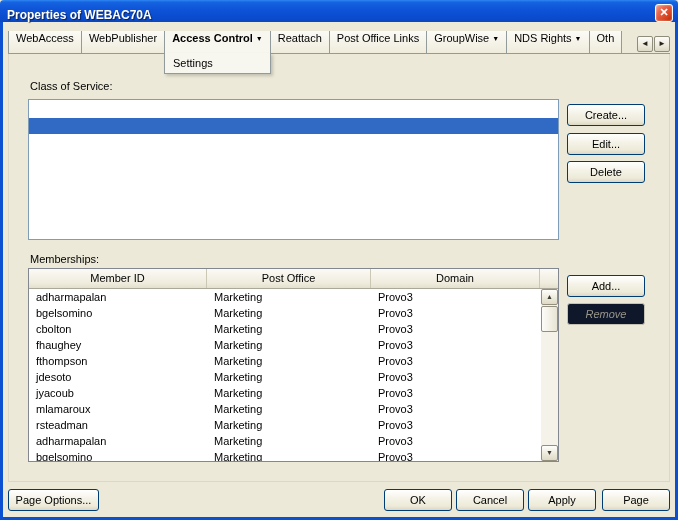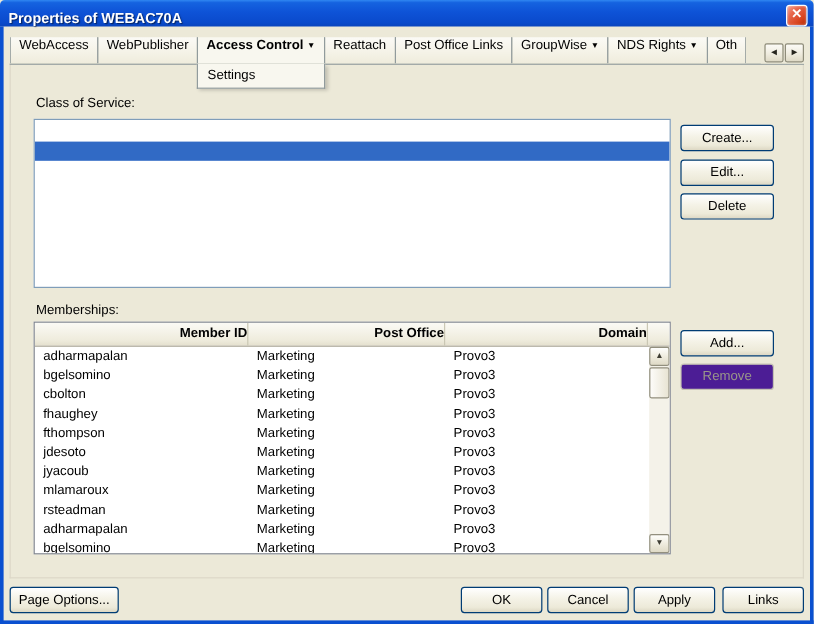--- a/index.html
+++ b/index.html
@@ -65,42 +65,42 @@
   .list-item { height:16px; line-height:16px; padding-left:4px; }
   .list-item.selected { background:#316AC5; color:#fff; }
 
   
   .btn {
     position:absolute; width:78px; height:22px; box-sizing:border-box;
     border:1px solid #003C74; border-radius:3px;
     background:linear-gradient(180deg,#FFFFFF 0%,#F4F2E6 45%,#EDEAD9 80%,#DDD8C4 100%);
     text-align:center; line-height:20px; font-size:11px;
   }
-  .btn.disabled { border-color:#C5C2B3; color:#99968A; background:#4c1d95; }
+  .btn.disabled { border-color:#C5C2B3; color:#99968A; background:#0f172a;font-style:italic; }
   #btnCreate { left:567px; top:104px; }
   #btnEdit   { left:567px; top:133px; }
   #btnDelete { left:567px; top:161px; }
   #btnAdd    { left:567px; top:275px; }
   #btnRemove { left:567px; top:303px; }
   #btnPageOptions { left:8px;   top:489px; width:91px; }
   #btnOk     { left:384px; top:489px; width:68px; }
   #btnCancel { left:456px; top:489px; width:68px; }
   #btnApply  { left:528px; top:489px; width:68px; }
   #btnHelp   { left:602px; top:489px; width:68px; }
 
   
   .table {
     position:absolute; left:28px; top:268px; width:531px; height:194px; box-sizing:border-box;
     background:#fff; border:1px solid #828790; overflow:hidden;
   }
   .thead {
     display:flex; height:20px; box-sizing:border-box; border-bottom:1px solid #ACA899;
     background:linear-gradient(180deg,#FBFAF5 0%,#EFECDD 75%,#E4E0CE 100%);
   }
-  .th { box-sizing:border-box; border-right:1px solid #CAC7B4; text-align:right; line-height:18px; overflow:hidden; white-space:nowrap;font-weight:bold; }
+  .th { box-sizing:border-box; border-right:1px solid #CAC7B4; text-align:center; line-height:18px; overflow:hidden; white-space:nowrap; }
   .th-fill { flex:1; border-right:none; }
   .w0 { width:178px; } .w1 { width:164px; } .w2 { width:169px; }
   .tbody { position:absolute; top:20px; left:0; right:17px; bottom:0; overflow:hidden; }
   .trow { display:flex; height:16px; line-height:16px; }
   .td { box-sizing:border-box; padding-left:7px; overflow:hidden; white-space:nowrap; }
 
   
   .vscroll { position:absolute; top:20px; right:0; bottom:0; width:17px; background:#F4F2E9; }
   .sb-btn {
     position:absolute; left:0; width:17px; height:16px; box-sizing:border-box;
@@ -261,15 +261,15 @@
       <div class="sb-btn sb-down"><span>▼</span></div>
     </div>
   </div>
   <div class="btn" id="btnAdd">Add...</div>
   <div class="btn disabled" id="btnRemove">Remove</div>
 
   <div class="btn" id="btnPageOptions">Page Options...</div>
   <div class="btn" id="btnOk">OK</div>
   <div class="btn" id="btnCancel">Cancel</div>
   <div class="btn" id="btnApply">Apply</div>
-  <div class="btn" id="btnHelp">Links</div>
+  <div class="btn" id="btnHelp">Page</div>
 
 </div>
 
 </body></html>

